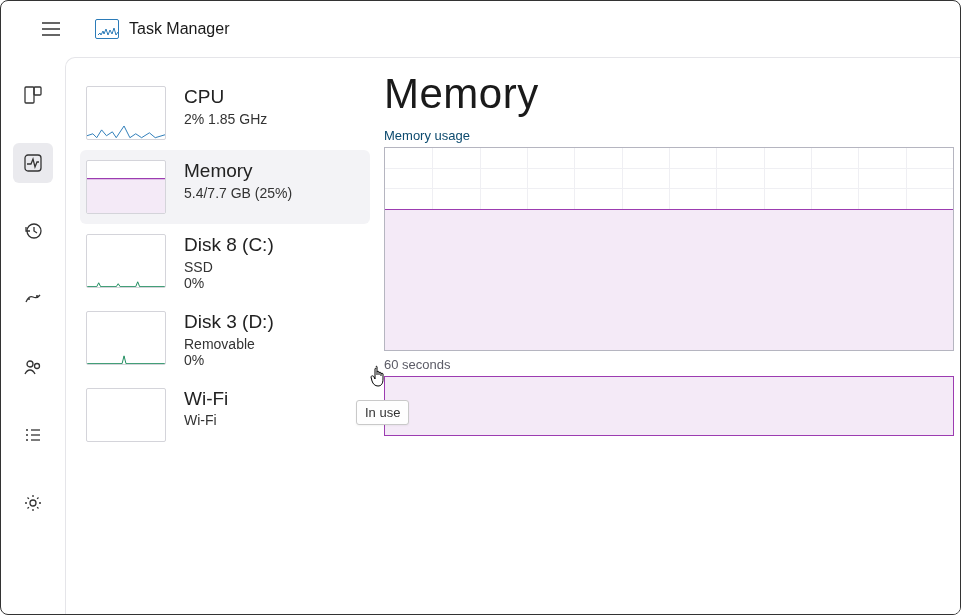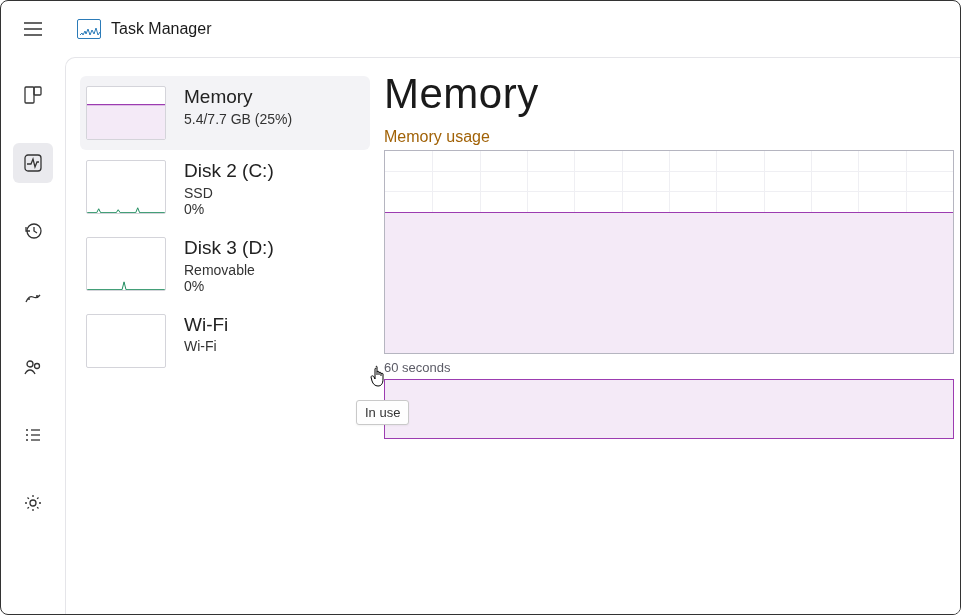--- a/index.html
+++ b/index.html
@@ -1,19 +1,19 @@
 <!DOCTYPE html>
 <html><head>
   <meta charset="utf-8">
   <style>
     * { box-sizing: border-box; margin: 0; padding: 0; }
     body { font-family: "Segoe UI", -apple-system, sans-serif; background: #fff; color: #1a1a1a; width: 961px; height: 615px; overflow: hidden; border: 1px solid #333; border-radius: 8px; position: relative; }
 
     
-    .titlebar { height: 56px; display: flex; align-items: center; padding: 0 12px; }
+    .titlebar { height: 56px; display: flex; align-items: center; padding: 0 30px; }
     .hamburger { width: 40px; height: 40px; display: flex; align-items: center; justify-content: center; border-radius: 4px; cursor: pointer; }
     .hamburger svg { width: 18px; height: 14px; }
     .app-logo { width: 24px; height: 20px; margin: 0 10px 0 24px; border: 1px solid #2b7bb8; border-radius: 2px; position: relative; background: #fff; overflow: hidden; }
     .app-logo .spark { position:absolute; bottom:2px; left:2px; right:2px; height:10px; }
     .app-title { font-size: 16px; font-weight: 400; }
 
     
     .navrail { position: absolute; left: 0; top: 56px; width: 64px; height: calc(100% - 56px); display: flex; flex-direction: column; align-items: center; padding-top: 18px; gap: 28px; }
     .nav-item { width: 40px; height: 40px; display: flex; align-items: center; justify-content: center; border-radius: 6px; cursor: pointer; position: relative; }
     .nav-item.active { background: #eaeaee; }
@@ -38,21 +38,21 @@
     .perf-sub { font-size: 14px; color: #333; margin-top: 2px; }
     .perf-sub2 { font-size: 14px; color: #333; margin-top: 0px; }
 
     
     .hand-cursor { position:absolute; left: 302px; top: 306px; pointer-events:none; }
     .tooltip { position: absolute; left: 290px; top: 342px; background: #fefefe; border: 1px solid #c9c9c9; border-radius: 3px; padding: 4px 8px; font-size: 13px; color: #333; box-shadow: 0 1px 2px rgba(0,0,0,0.05); }
 
     
     .main-panel { flex: 1; padding: 10px 6px 0 8px; position: relative; }
     .main-heading { font-size: 42px; font-weight: 400; margin: 2px 0 10px 0; letter-spacing: 0.5px; }
-    .chart-label { font-size: 16px; color: #a16207; margin-bottom: 4px; }
+    .chart-label { font-size: 13px; color: #0c4a6e; margin-bottom: 4px; }
     .usage-chart { width: 100%; height: 204px; border: 1px solid #b5b5c0; background: #fff; position: relative; }
     .usage-chart .gridrow { position:absolute; left:0; right:0; border-top:1px solid #efeff3; }
     .usage-chart .gridcol { position:absolute; top:0; bottom:0; border-left:1px solid #efeff3; }
     .usage-fill { position:absolute; left:0; right:0; bottom:0; background:#f4eaf7; border-top: 1px solid #9c3cb1; }
     .axis-label { font-size: 13px; color: #5b5b66; margin-top: 6px; margin-bottom: 4px; }
     .comp-chart { width: 100%; height: 60px; border: 1px solid #9c3cb1; background: #f4eaf7; }
   </style>
 </head>
 <body>
 
@@ -123,20 +123,31 @@
       </svg>
   </div>
 </div>
 
 <div class="content">
 
   <div class="body-split">
 
     <div class="perf-list">
 
+      <div class="perf-item">
+        <div class="perf-thumb cpu">
+          <svg viewBox="0 0 80 54" preserveAspectRatio="none">
+              <polyline points="0,50 6,48 10,52 15,44 20,50 26,46 30,52 38,40 44,52 50,48 56,52 64,47 70,52 80,49" fill="none" stroke="#2b7bb8" stroke-width="1"></polyline>
+            </svg>
+        </div>
+        <div class="perf-texts">
+          <div class="perf-name">CPU</div>
+          <div class="perf-sub">2%  1.85 GHz</div>
+        </div>
+      </div>
 
       <div class="perf-item selected">
         <div class="perf-thumb memory">
           <svg viewBox="0 0 80 54" preserveAspectRatio="none">
               <rect x="0" y="18" width="80" height="36" fill="#f4eaf7"></rect>
               <line x1="0" y1="18" x2="80" y2="18" stroke="#9c3cb1" stroke-width="1.2"></line>
             </svg>
         </div>
         <div class="perf-texts">
           <div class="perf-name">Memory</div>
@@ -144,21 +155,21 @@
         </div>
       </div>
 
       <div class="perf-item">
         <div class="perf-thumb disk">
           <svg viewBox="0 0 80 54" preserveAspectRatio="none">
               <polyline points="0,53 10,53 12,49 14,53 30,53 32,50 34,53 50,53 52,48 54,53 80,53" fill="none" stroke="#1a8a5a" stroke-width="1"></polyline>
             </svg>
         </div>
         <div class="perf-texts">
-          <div class="perf-name">Disk 2 (C:)</div>
+          <div class="perf-name">Disk 8 (C:)</div>
           <div class="perf-sub">SSD</div>
           <div class="perf-sub2">0%</div>
         </div>
       </div>
 
       <div class="perf-item">
         <div class="perf-thumb">
           <svg viewBox="0 0 80 54" preserveAspectRatio="none">
               <polyline points="0,53 36,53 38,45 40,53 80,53" fill="none" stroke="#1a8a5a" stroke-width="1"></polyline>
             </svg>

